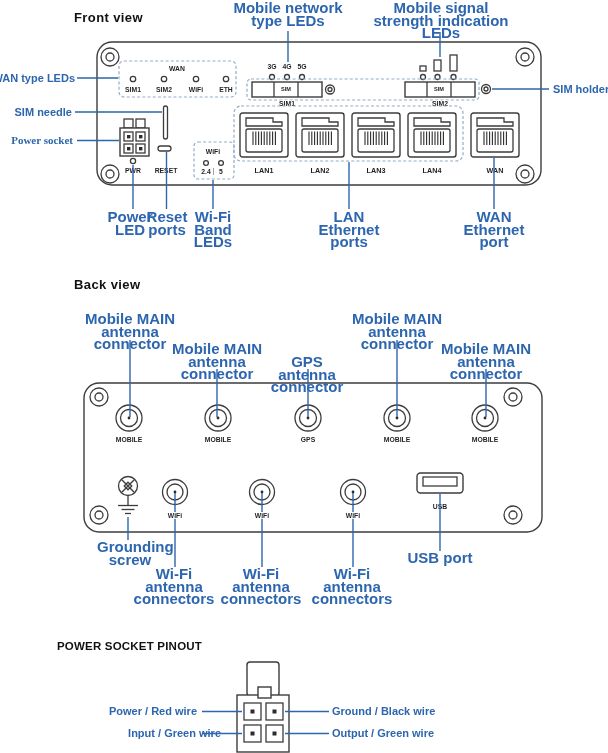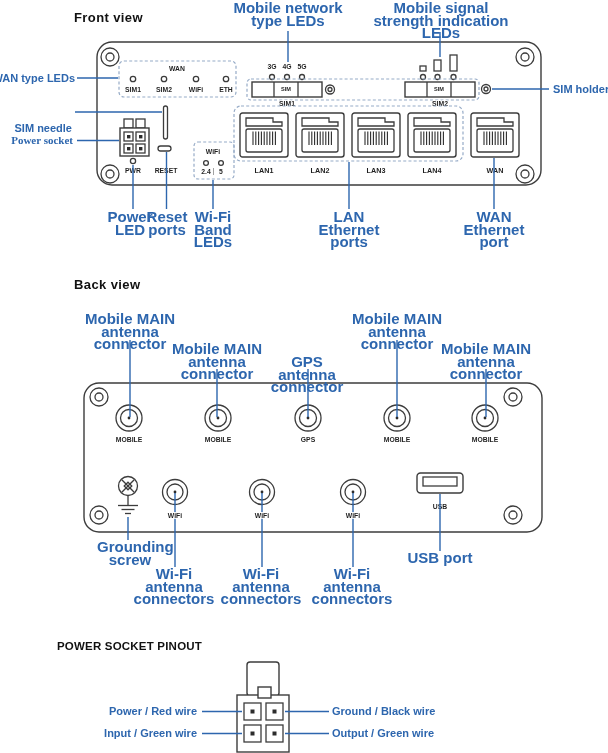--- a/index.html
+++ b/index.html
@@ -264,21 +264,21 @@
     <text x="353" y="516" class="devtext" dominant-baseline="middle">WiFi</text>
   </svg>
 
   <div class="heading" style="left:26px;top:10px;">Front view</div>
   <div class="heading" style="left:26px;top:277px;">Back view</div>
   <div class="heading-sm" style="left:33px;top:640px;">POWER SOCKET PINOUT</div>
 
   <div class="lbl" style="left:226px;top:2px;width:124px;">Mobile network type LEDs</div>
   <div class="lbl" style="left:373px;top:2px;width:136px;">Mobile signal strength indication LEDs</div>
   <div class="lbl-r" style="right:533px;top:72px;">WAN type LEDs</div>
-  <div class="lbl-r" style="right:536px;top:122px;">SIM needle</div>
+  <div class="lbl-r" style="right:536px;top:106px;">SIM needle</div>
   <div class="lbl-r" style="right:535px;top:134px;font-family:Liberation Serif, serif;">Power socket</div>
   <div class="lbl-l" style="left:553px;top:83px;">SIM holders</div>
   <div class="lbl" style="left:107px;top:211px;width:46px;">Power LED</div>
   <div class="lbl" style="left:142px;top:211px;width:50px;">Reset ports</div>
   <div class="lbl" style="left:180px;top:211px;width:66px;">Wi-Fi Band LEDs</div>
   <div class="lbl" style="left:309px;top:211px;width:80px;">LAN Ethernet ports</div>
   <div class="lbl" style="left:451px;top:211px;width:86px;">WAN Ethernet port</div>
 
   <div class="lbl" style="left:67px;top:313px;width:126px;">Mobile MAIN antenna connector</div>
   <div class="lbl" style="left:154px;top:343px;width:126px;">Mobile MAIN antenna connector</div>
@@ -286,16 +286,16 @@
   <div class="lbl" style="left:334px;top:313px;width:126px;">Mobile MAIN antenna connector</div>
   <div class="lbl" style="left:423px;top:343px;width:126px;">Mobile MAIN antenna connector</div>
   <div class="lbl" style="left:97px;top:541px;width:66px;">Grounding screw</div>
   <div class="lbl" style="left:128px;top:568px;width:92px;">Wi-Fi antenna connectors</div>
   <div class="lbl" style="left:215px;top:568px;width:92px;">Wi-Fi antenna connectors</div>
   <div class="lbl" style="left:306px;top:568px;width:92px;">Wi-Fi antenna connectors</div>
   <div class="lbl" style="left:400px;top:552px;width:80px;">USB port</div>
 
   <div class="lbl-r" style="right:411px;top:705px;">Power / Red wire</div>
   <div class="lbl-l" style="left:332px;top:705px;">Ground / Black wire</div>
-  <div class="lbl-r" style="right:411px;top:727px;">Input / Green wire</div>
+  <div class="lbl-r" style="right:387px;top:727px;">Input / Green wire</div>
   <div class="lbl-l" style="left:332px;top:727px;">Output / Green wire</div>
 
 </div>
 
 </body></html>

